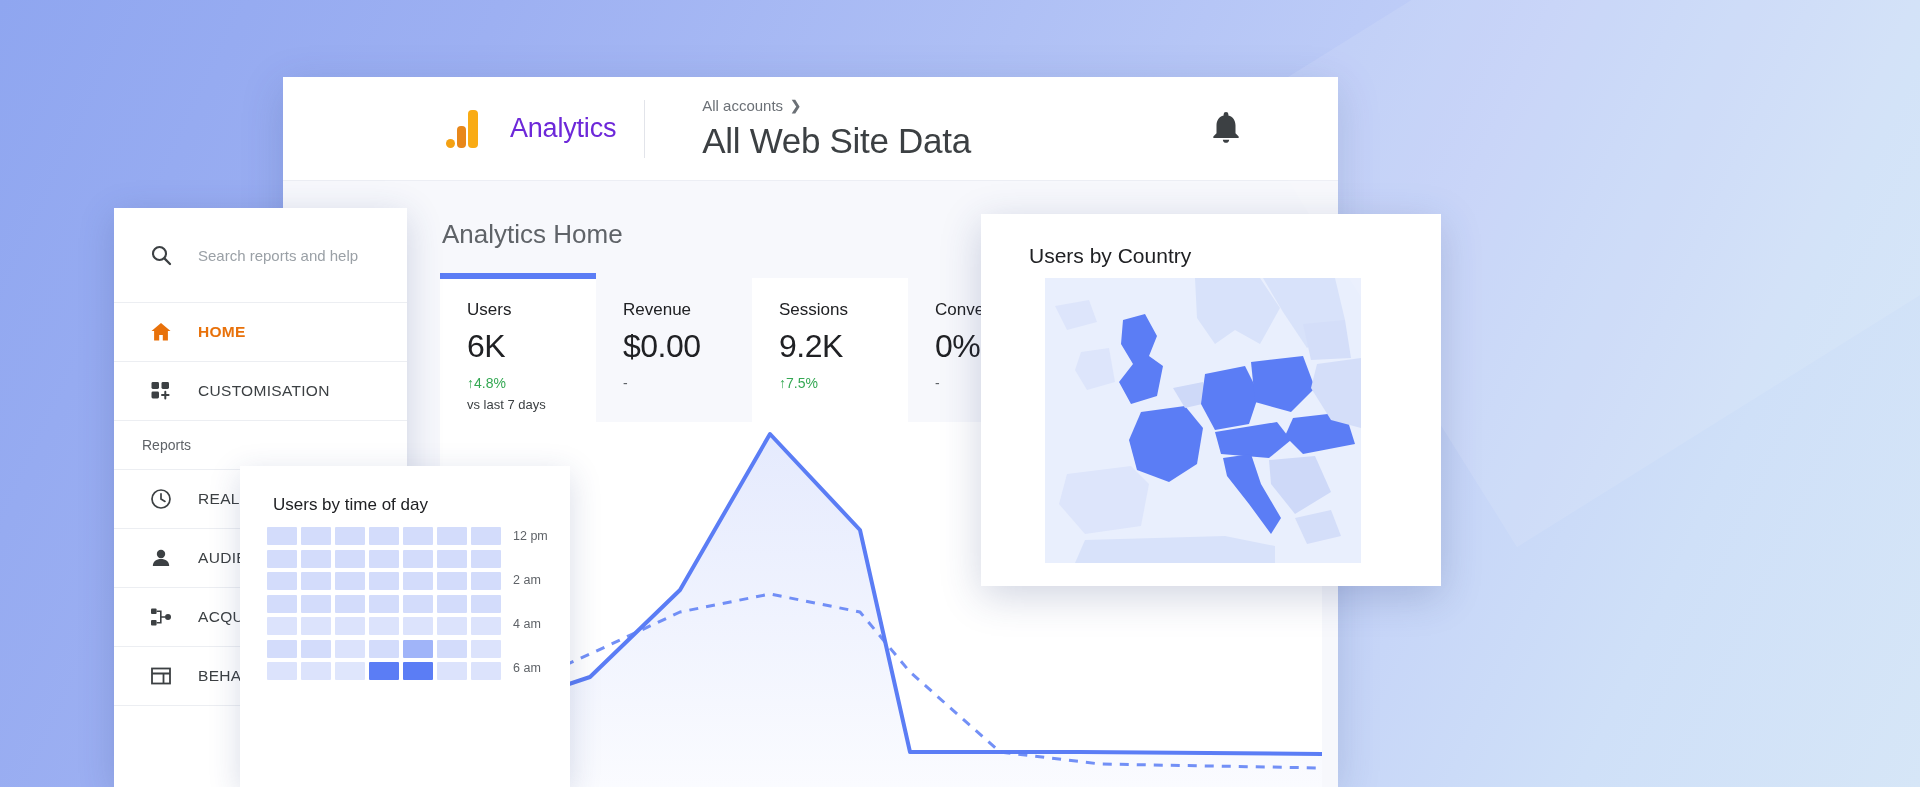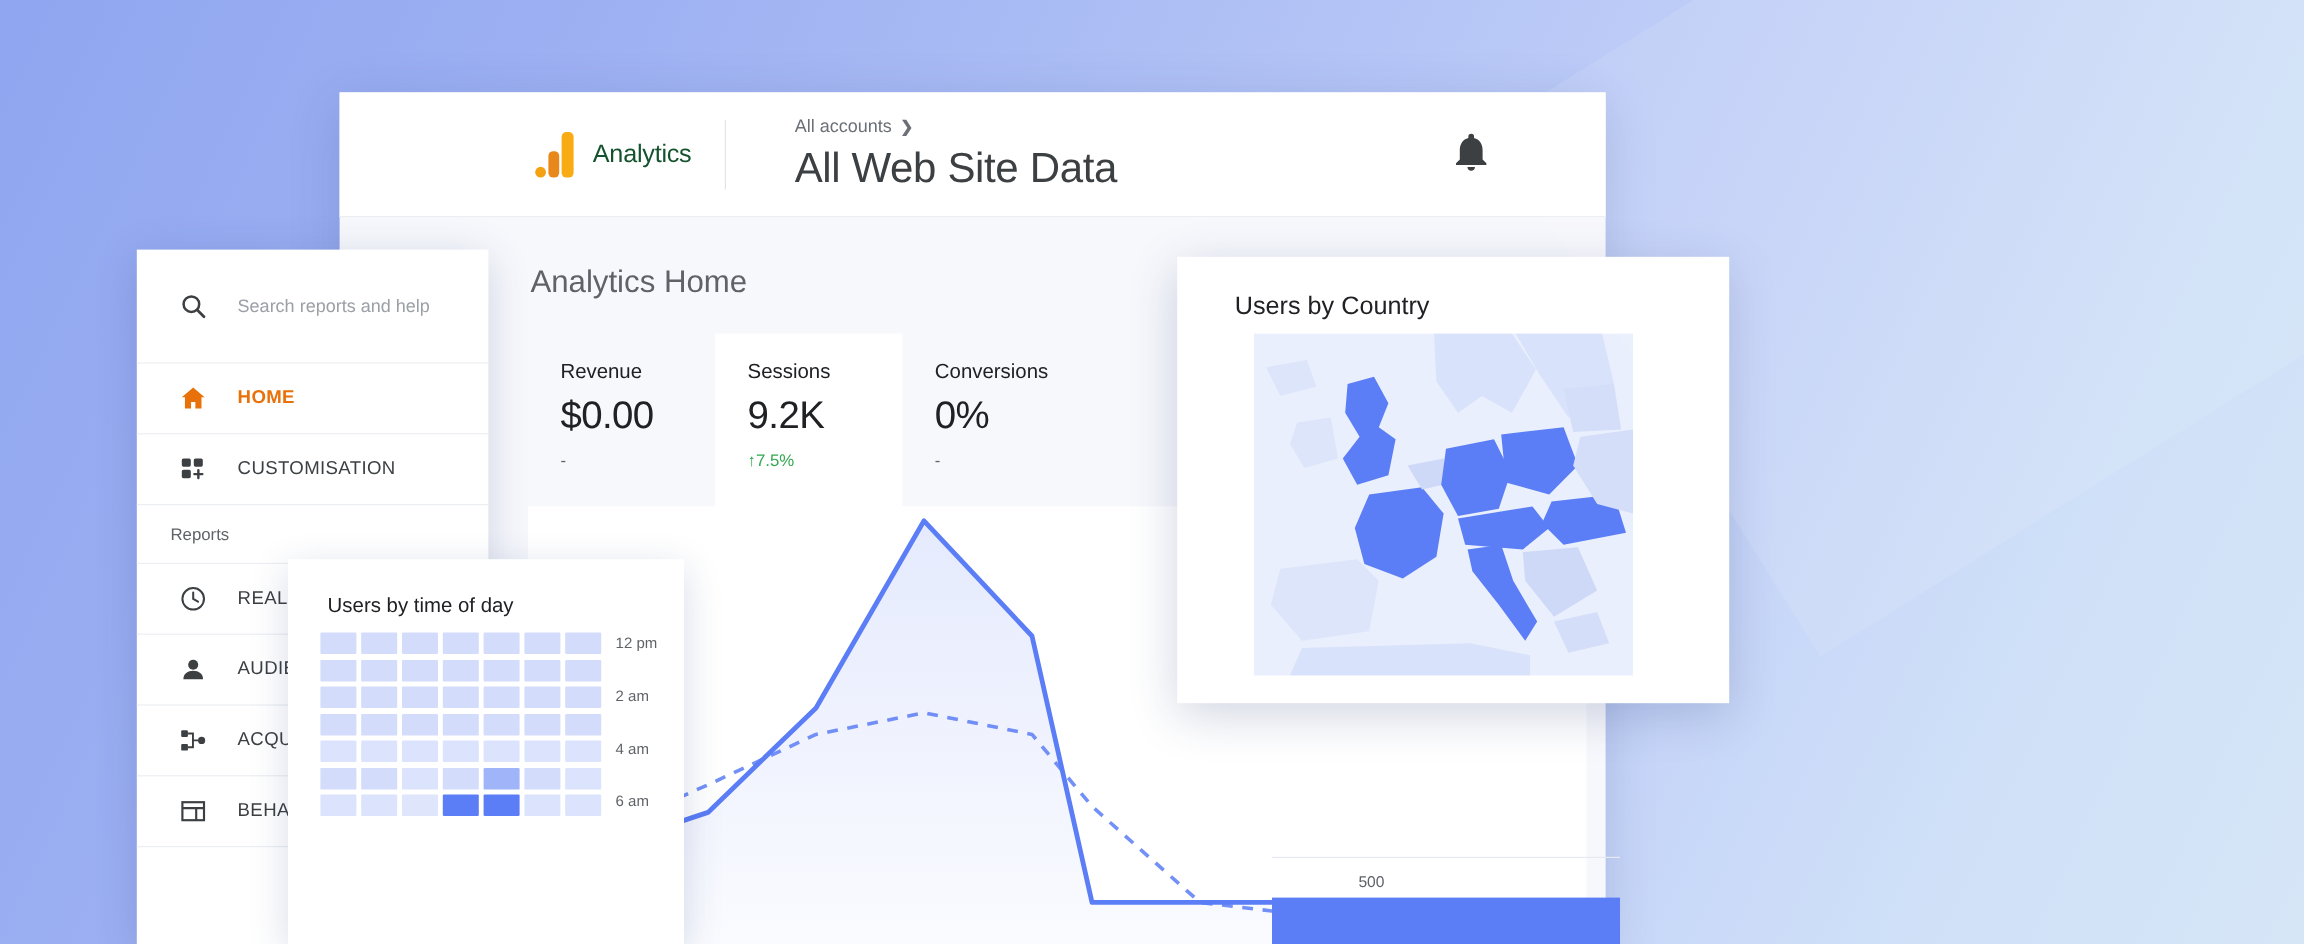--- a/index.html
+++ b/index.html
@@ -48,23 +48,23 @@
   .ga-logo {
     width: 34px; height: 38px;
     position: relative;
     display: inline-block;
   }
   .ga-logo .bar { position: absolute; bottom: 0; border-radius: 4px; }
   .ga-logo .b1 { left: 0;  width: 9px;  height: 9px;  border-radius: 50%; background: #f4a112; }
   .ga-logo .b2 { left: 11px; width: 9px; height: 22px; background: #e8871a; }
   .ga-logo .b3 { left: 22px; width: 10px; height: 38px; background: #f9ab14; }
   .ga-wordmark {
-    margin-left: 14px;
-    font-size: 21px;
-    color: #14532d;
+    margin-left: 30px;
+    font-size: 27px;
+    color: #6d28d9;
     letter-spacing: -0.2px;
   }
   .topbar-divider {
     width: 1px; height: 58px;
     background: #e2e4ea;
     margin-left: 28px;
   }
   .account-block { margin-left: 57px; }
   .account-crumb {
     font-size: 15px; color: #6b7076;
@@ -222,20 +222,27 @@
         </svg>
       </div>
     </div>
 
     <div class="app-content">
 
       <div class="page-title">Analytics Home</div>
 
       <div class="metric-row">
 
+        <div class="metric-card">
+          <div class="accent"></div>
+          <div class="metric-label">Users</div>
+          <div class="metric-value">6K</div>
+          <div class="metric-delta">↑4.8%</div>
+          <div class="metric-sub">vs last 7 days</div>
+        </div>
 
         <div class="metric-card alt">
           <div class="metric-label">Revenue</div>
           <div class="metric-value">$0.00</div>
           <div class="metric-delta muted">-</div>
         </div>
 
         <div class="metric-card">
           <div class="metric-label">Sessions</div>
           <div class="metric-value">9.2K</div>
@@ -448,19 +455,14 @@
 
         <path d="M250,240 L286,232 L296,258 L262,266 Z" fill="#d4deF9"></path>
 
         <path d="M272,86 L316,80 L316,150 L286,142 L266,110 Z" fill="#d4deF9"></path>
 
         <path d="M40,262 L180,258 L230,268 L230,285 L30,285 Z" fill="#d8e2fa"></path>
       </svg>
     </div>
   </div>
 
-  <div class="bottom-frag">
-    <div class="bottom-rule"></div>
-    <div class="bottom-label">500</div>
-    <div class="bottom-bar"></div>
-  </div>
 
 </div>
 
 </body></html>

